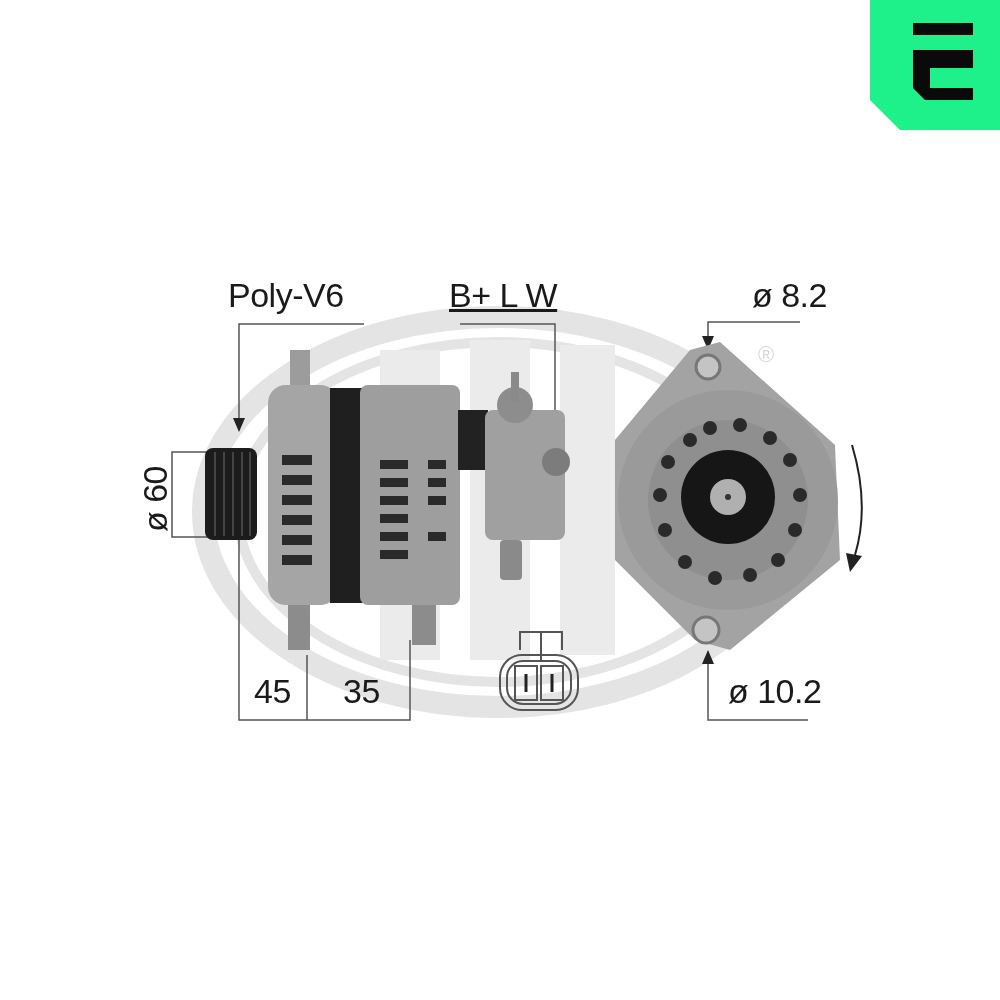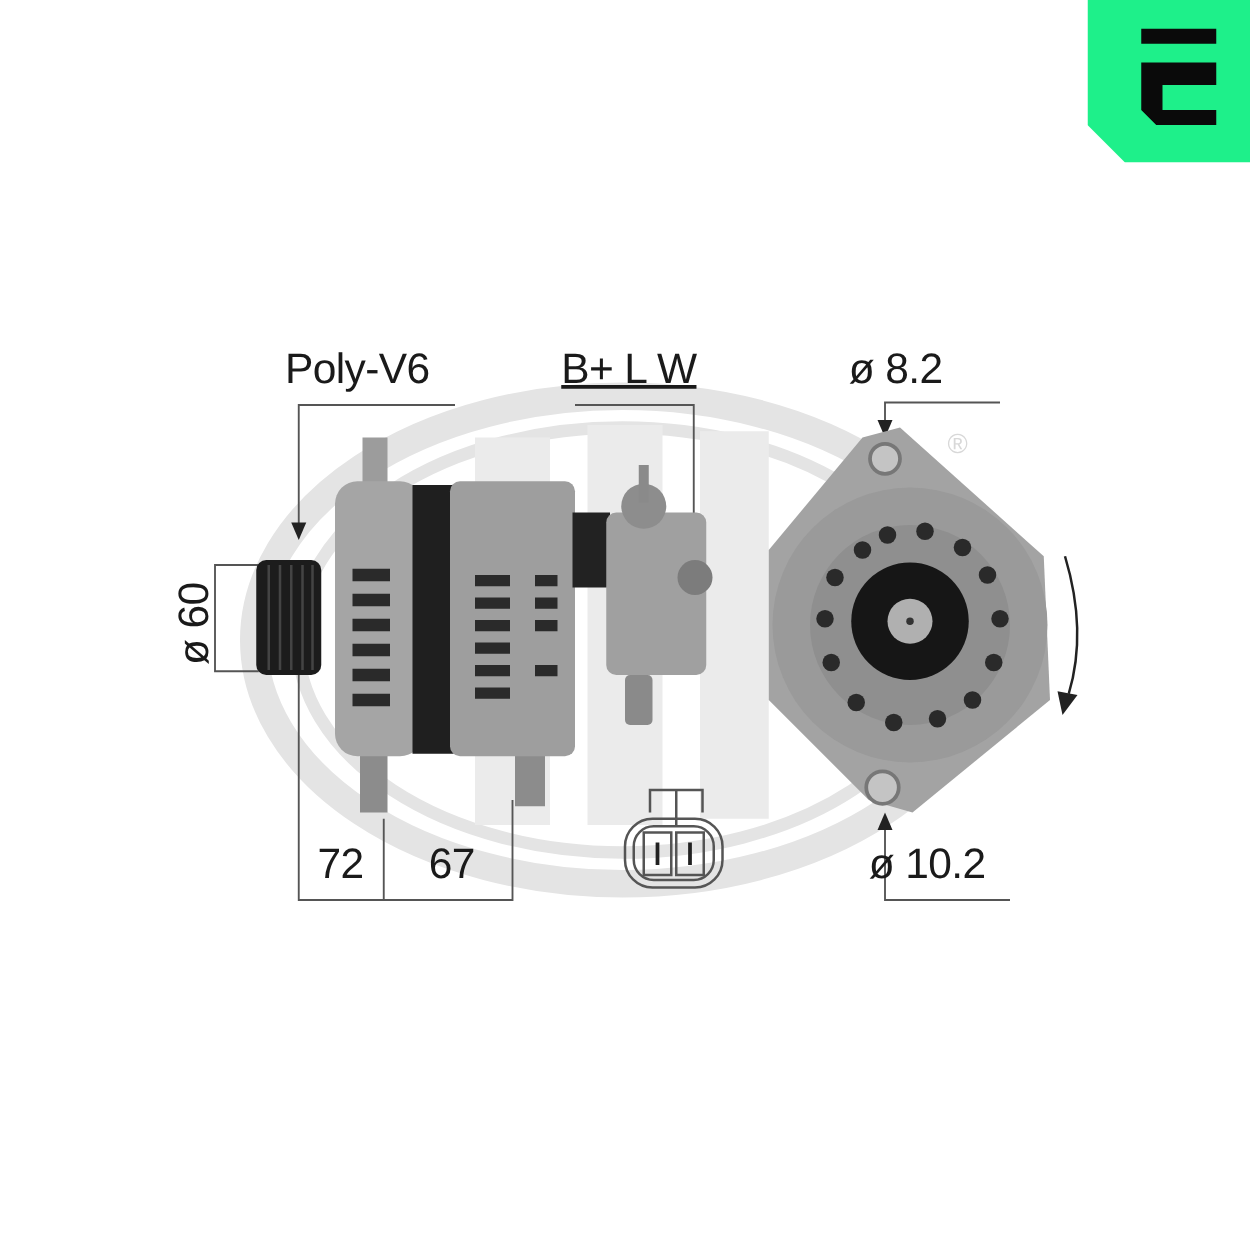--- a/index.html
+++ b/index.html
@@ -135,25 +135,25 @@
 
   <g>
     <path d="M852,445 Q870,505 855,555" fill="none" stroke="#222" stroke-width="2"></path>
     <polygon points="846,553 862,556 850,572" fill="#222"></polygon>
   </g>
 </svg>
 </div>
 
 <div class="label" style="left:228px; top:278px;">Poly-V6</div>
 <div class="label" style="left:449px; top:278px;text-decoration:underline;">B+ L W</div>
-<div class="label" style="left:679px; top:278px;">ø 8.2</div>
+<div class="label" style="left:752px; top:278px;">ø 8.2</div>
 <div class="label rot" style="left:138px; top:532px;">ø 60</div>
-<div class="label" style="left:254px; top:674px;">72</div>
-<div class="label" style="left:343px; top:674px;">67</div>
-<div class="label" style="left:695px; top:674px;text-align:right;">ø 10.2</div>
+<div class="label" style="left:254px; top:674px;">45</div>
+<div class="label" style="left:343px; top:674px;">35</div>
+<div class="label" style="left:728px; top:674px;text-align:right;">ø 10.2</div>
 
 <div class="brand-badge">
   <svg width="130" height="130" viewBox="0 0 130 130">
     <polygon points="0,0 130,0 130,130 30,130 0,100" fill="#1ef08a"></polygon>
     <g fill="#0a0a0a">
       <rect x="43" y="23" width="60" height="12"></rect>
       <polygon points="43,50 103,50 103,68 60,68 60,88 103,88 103,100 55,100 43,88"></polygon>
     </g>
   </svg>
 </div>

